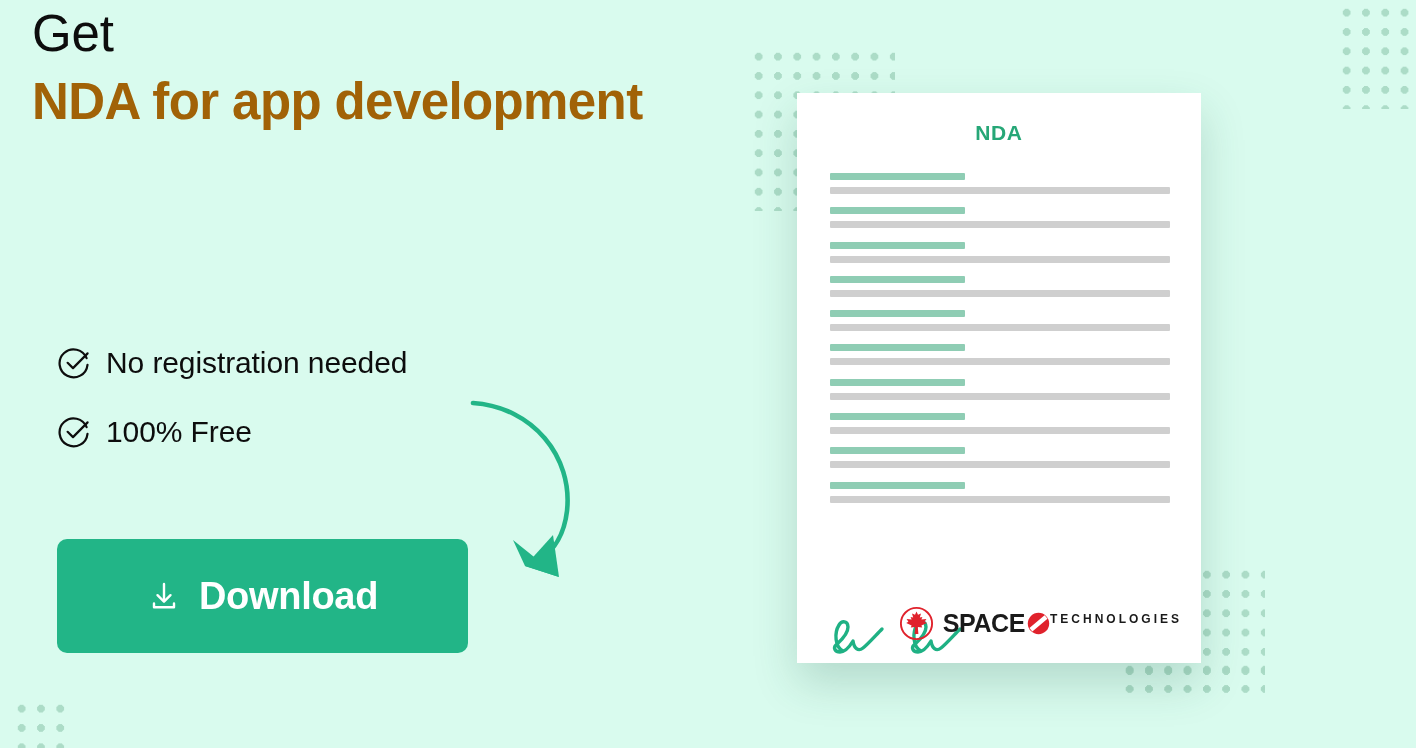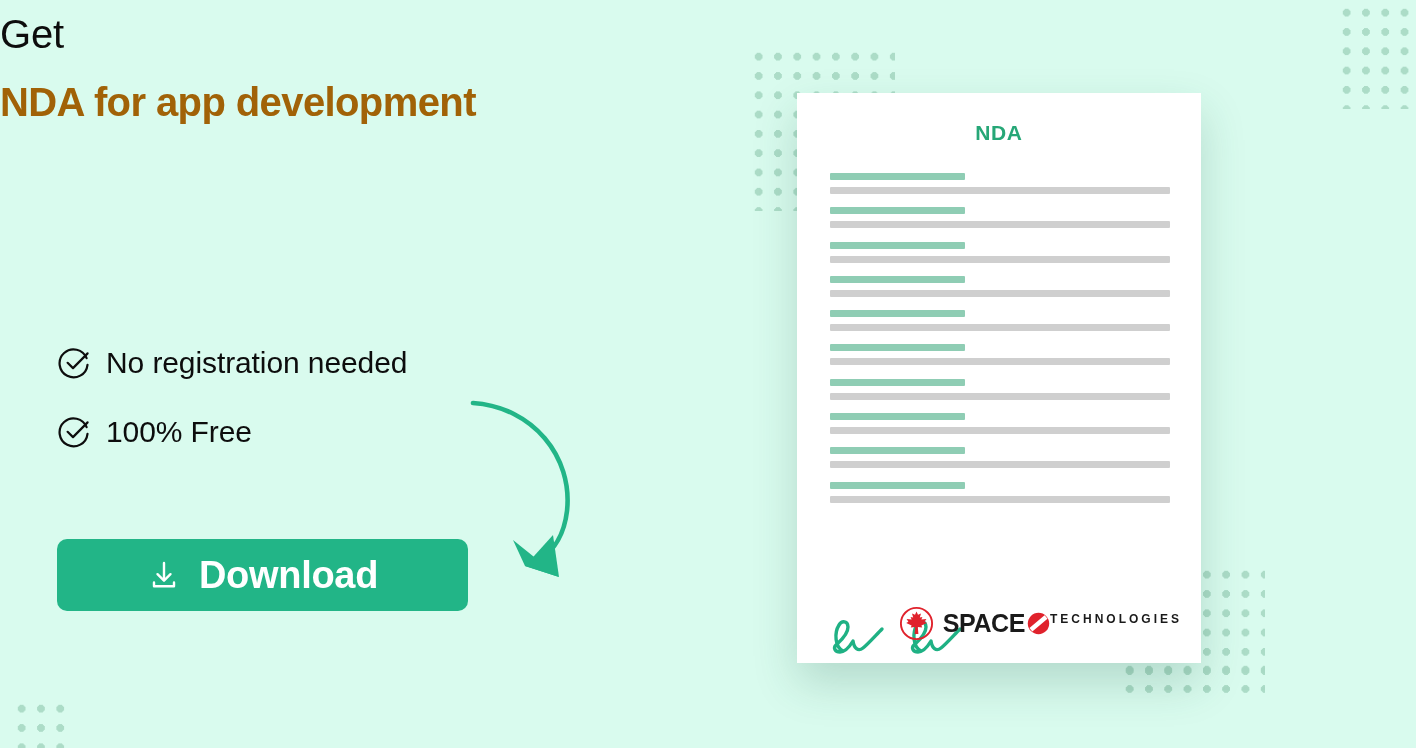--- a/index.html
+++ b/index.html
@@ -32,25 +32,26 @@
     opacity: .92;
     pointer-events: none;
   }
   #dots-top-left  { left: 749px; top: 47px;  width: 146px; height: 164px; }
   #dots-top-right { left: 1337px; top: 3px;  width: 88px;  height: 106px; }
   #dots-bottom-right { left: 1120px; top: 565px; width: 145px; height: 125px; }
   #dots-bottom-right-2 { left: 1120px; top: 660px; width: 145px; height: 42px; }
   #dots-bottom-left { left: 12px; top: 699px; width: 60px; height: 60px; }
   .headline {
     margin: 0;
-    font-size: 40px;
+    font-size: 51px;
     line-height: 68px;
     font-weight: 400;
     color: #0d0d0d;
     letter-spacing: -0.2px;
+    padding-left: 32px;
   }
   .headline .hl-accent {
     display: block;
     color: #a16207;
     font-weight: 700;
     letter-spacing: -0.6px;
   }
   .hl-line { display: block; }
 
   .benefits {
@@ -81,21 +82,21 @@
     color: #0d0d0d;
     font-weight: 400;
     letter-spacing: -0.1px;
   }
 
   .download-btn {
     position: absolute;
     left: 57px;
     top: 539px;
     width: 411px;
-    height: 72px;
+    height: 114px;
     background: #22b587;
     border: none;
     border-radius: 10px;
     color: #ffffff;
     display: flex;
     align-items: center;
     justify-content: center;
     gap: 18px;
     cursor: pointer;
     padding: 0;

